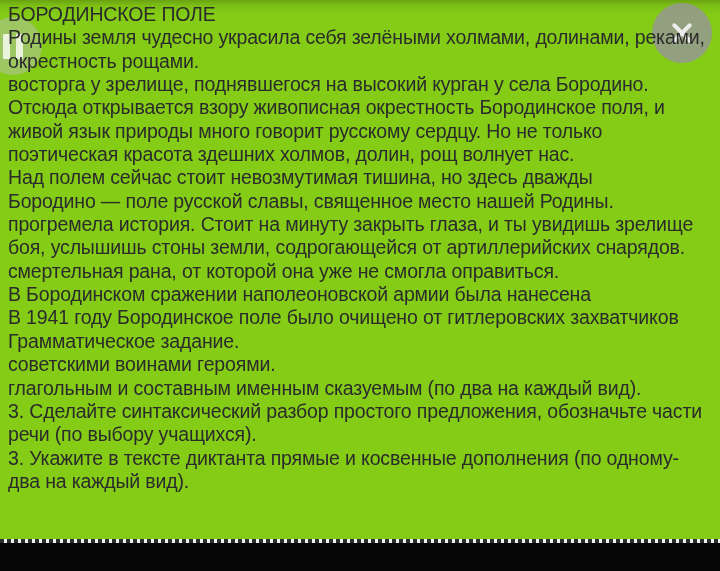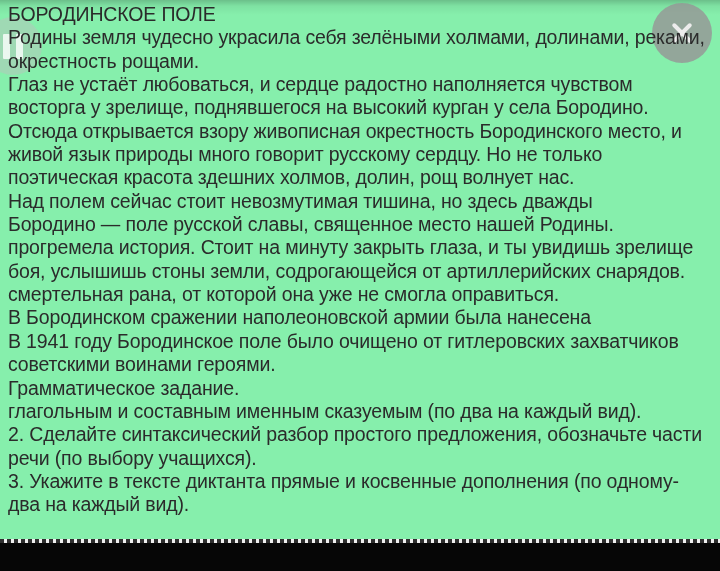--- a/index.html
+++ b/index.html
@@ -6,21 +6,21 @@
   html, body {
     margin: 0;
     padding: 0;
     background: #000;
   }
   .screen {
     position: relative;
     width: 720px;
     height: 571px;
     overflow: hidden;
-    background: #86efac;
+    background: #84cc16;
     font-family: "Liberation Sans", "DejaVu Sans", sans-serif;
   }
   
   .top-shade {
     position: absolute;
     left: 0; top: 0;
     width: 100%; height: 16px;
     background: linear-gradient(180deg, rgba(0,0,0,0.20) 0px, rgba(0,0,0,0.06) 6px, rgba(0,0,0,0) 15px);
     z-index: 1;
     pointer-events: none;
@@ -111,36 +111,35 @@
     <svg viewBox="0 0 24 24" aria-hidden="true">
       <path d="M6.2 6.2 L17.8 17.8 M17.8 6.2 L6.2 17.8" stroke="#ececec" stroke-width="3" stroke-linecap="round" fill="none"></path>
     </svg>
   </div>
 
   <div class="doc">
     <div class="title-line">БОРОДИНСКОЕ ПОЛЕ</div>
     <div>
         <div class="line">Родины земля чудесно украсила себя зелёными холмами, долинами, реками,</div>
         <div class="line">окрестность рощами.</div>
-        <div class="line">Глаз не устаёт любоваться, и сердце радостно наполняется чувством</div>
         <div class="line">восторга у зрелище, поднявшегося на высокий курган у села Бородино.</div>
-        <div class="line">Отсюда открывается взору живописная окрестность Бородинского место, и</div>
+        <div class="line">Отсюда открывается взору живописная окрестность Бородинское поля, и</div>
         <div class="line">живой язык природы много говорит русскому сердцу. Но не только</div>
         <div class="line">поэтическая красота здешних холмов, долин, рощ волнует нас.</div>
         <div class="line">Над полем сейчас стоит невозмутимая тишина, но здесь дважды</div>
         <div class="line">Бородино — поле русской славы, священное место нашей Родины.</div>
         <div class="line">прогремела история. Стоит на минуту закрыть глаза, и ты увидишь зрелище</div>
         <div class="line">боя, услышишь стоны земли, содрогающейся от артиллерийских снарядов.</div>
         <div class="line">смертельная рана, от которой она уже не смогла оправиться.</div>
         <div class="line">В Бородинском сражении наполеоновской армии была нанесена</div>
         <div class="line">В 1941 году Бородинское поле было очищено от гитлеровских захватчиков</div>
+        <div class="line">Грамматическое задание.</div>
         <div class="line">советскими воинами героями.</div>
-        <div class="line">Грамматическое задание.</div>
         <div class="line">глагольным и составным именным сказуемым (по два на каждый вид).</div>
-        <div class="line">2. Сделайте синтаксический разбор простого предложения, обозначьте части</div>
+        <div class="line">3. Сделайте синтаксический разбор простого предложения, обозначьте части</div>
         <div class="line">речи (по выбору учащихся).</div>
         <div class="line">3. Укажите в тексте диктанта прямые и косвенные дополнения (по одному-</div>
         <div class="line">два на каждый вид).</div>
       </div>
   </div>
 
   <div class="perforation"></div>
   <div class="bottom-bar"></div>
 
 </div>

